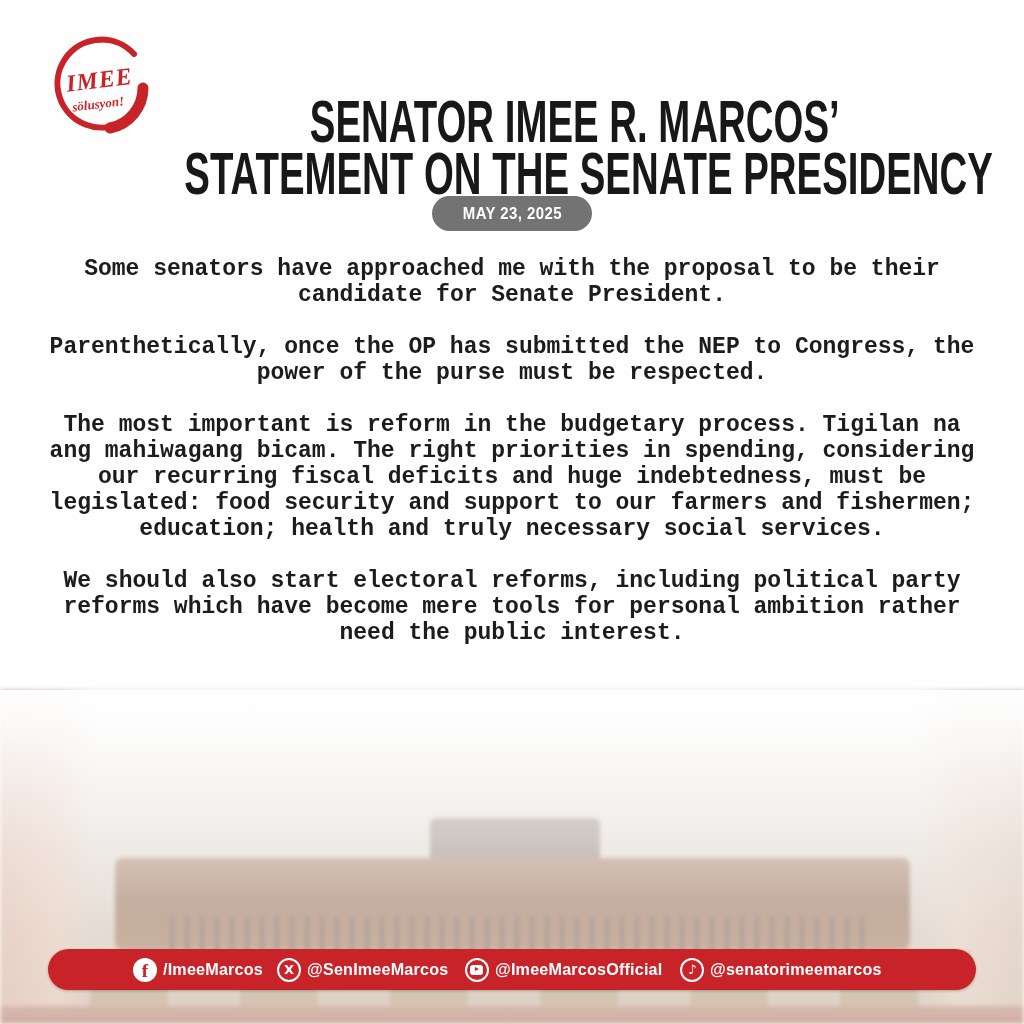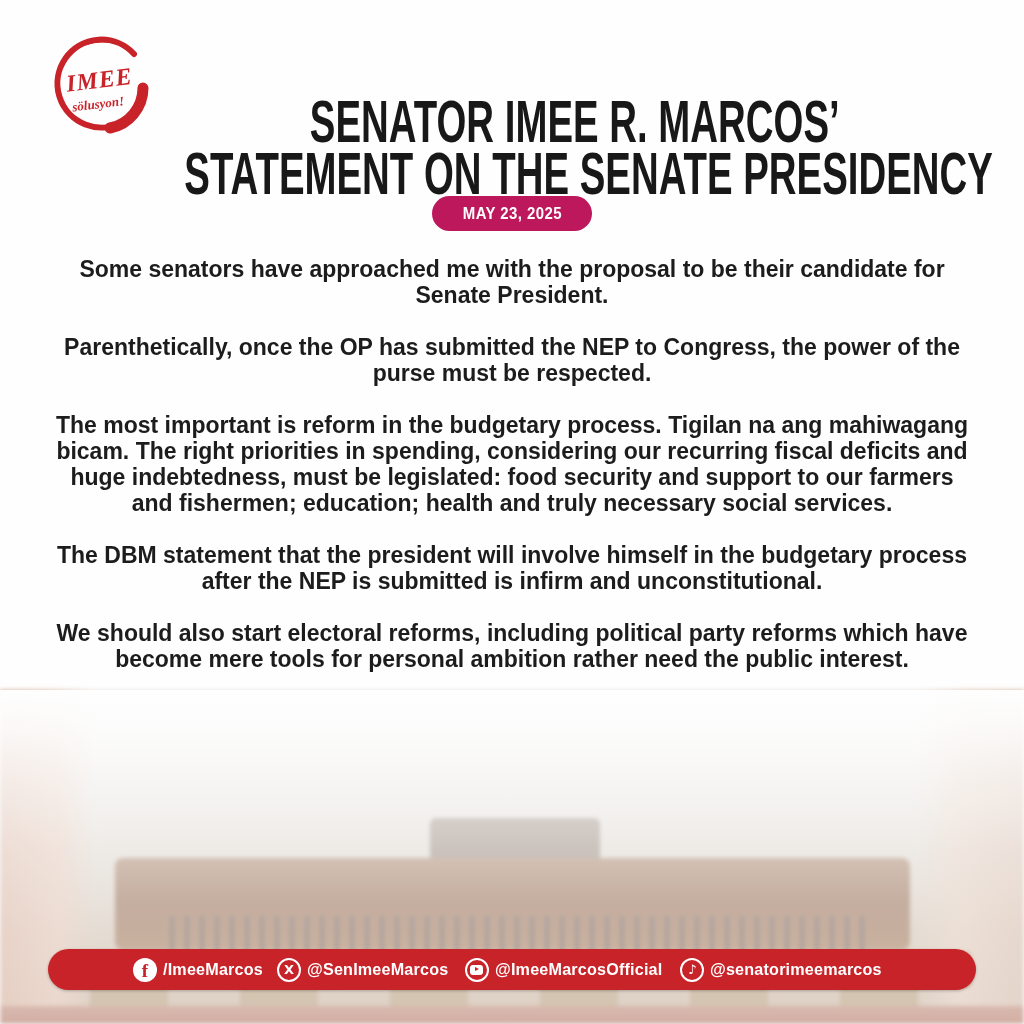--- a/index.html
+++ b/index.html
@@ -47,26 +47,26 @@
     transform:rotate(-7deg);font-family:"Liberation Serif",serif;}
   .logo-tag{position:absolute;left:24px;top:62px;width:90px;
     color:#c9232a;font-weight:700;font-style:italic;font-size:13px;
     transform:rotate(-7deg);font-family:"Liberation Serif",serif;}
 
   
   .title-wrap{position:absolute;left:0;top:58px;width:1024px;text-align:right;color:#181818;margin-top:38px;}
   .title-line{display:block;white-space:nowrap;font-weight:700;font-size:60px;line-height:52px;
     transform:scaleX(.64);transform-origin:50% 50%;letter-spacing:0;}
   .date-badge{position:absolute;left:0;top:196px;width:1024px;text-align:center;}
-  .date-pill{display:inline-block;background:#be185d;color:#fff;border-radius:19px;
+  .date-pill{display:inline-block;background:#737373;color:#fff;border-radius:19px;
     padding:8px 24px 7px;font-weight:700;font-size:17px;letter-spacing:.5px;}
   .date-pill span{display:inline-block;transform:scaleX(.88);transform-origin:50% 50%;}
 
   
-  .statement{position:absolute;left:48px;top:256px;width:928px;text-align:center;color:#1c1c1c;}
+  .statement{position:absolute;left:48px;top:256px;width:928px;text-align:center;color:#1c1c1c;font-family:Liberation Mono, monospace;}
   .statement p{margin:0 0 26px;font-size:23px;font-weight:700;line-height:26px;}
 
   
   .social-bar{position:absolute;left:48px;top:949px;width:928px;height:41px;background:#c9232a;
     border-radius:21px;display:flex;align-items:center;justify-content:center;gap:9px;
     color:#fff;box-shadow:0 1px 3px rgba(0,0,0,.25);}
   .social-item{display:flex;align-items:center;gap:6px;cursor:pointer;}
   .social-handle{font-weight:700;font-size:17px;white-space:nowrap;letter-spacing:.2px;
     display:inline-block;transform:scaleX(.95);transform-origin:0 50%;}
   .icn{width:24px;height:24px;border-radius:50%;flex:0 0 aupx;box-sizing:border-box;
@@ -120,21 +120,20 @@
   <div class="date-badge">
     <span class="date-pill">
       <span>MAY 23, 2025</span>
     </span>
   </div>
 
   <div class="statement">
     <p>Some senators have approached me with the proposal to be their candidate for Senate President.</p>
     <p>Parenthetically, once the OP has submitted the NEP to Congress, the power of the purse must be respected.</p>
     <p>The most important is reform in the budgetary process. Tigilan na ang mahiwagang bicam. The right priorities in spending, considering our recurring fiscal deficits and huge indebtedness, must be legislated: food security and support to our farmers and fishermen; education; health and truly necessary social services.</p>
-    <p>The DBM statement that the president will involve himself in the budgetary process after the NEP is submitted is infirm and unconstitutional.</p>
     <p>We should also start electoral reforms, including political party reforms which have become mere tools for personal ambition rather need the public interest.</p>
   </div>
 
   <div class="social-bar">
 
     <div class="social-item">
       <span class="icn fill fb">f</span>
       <span class="social-handle">/ImeeMarcos</span>
     </div>
 

